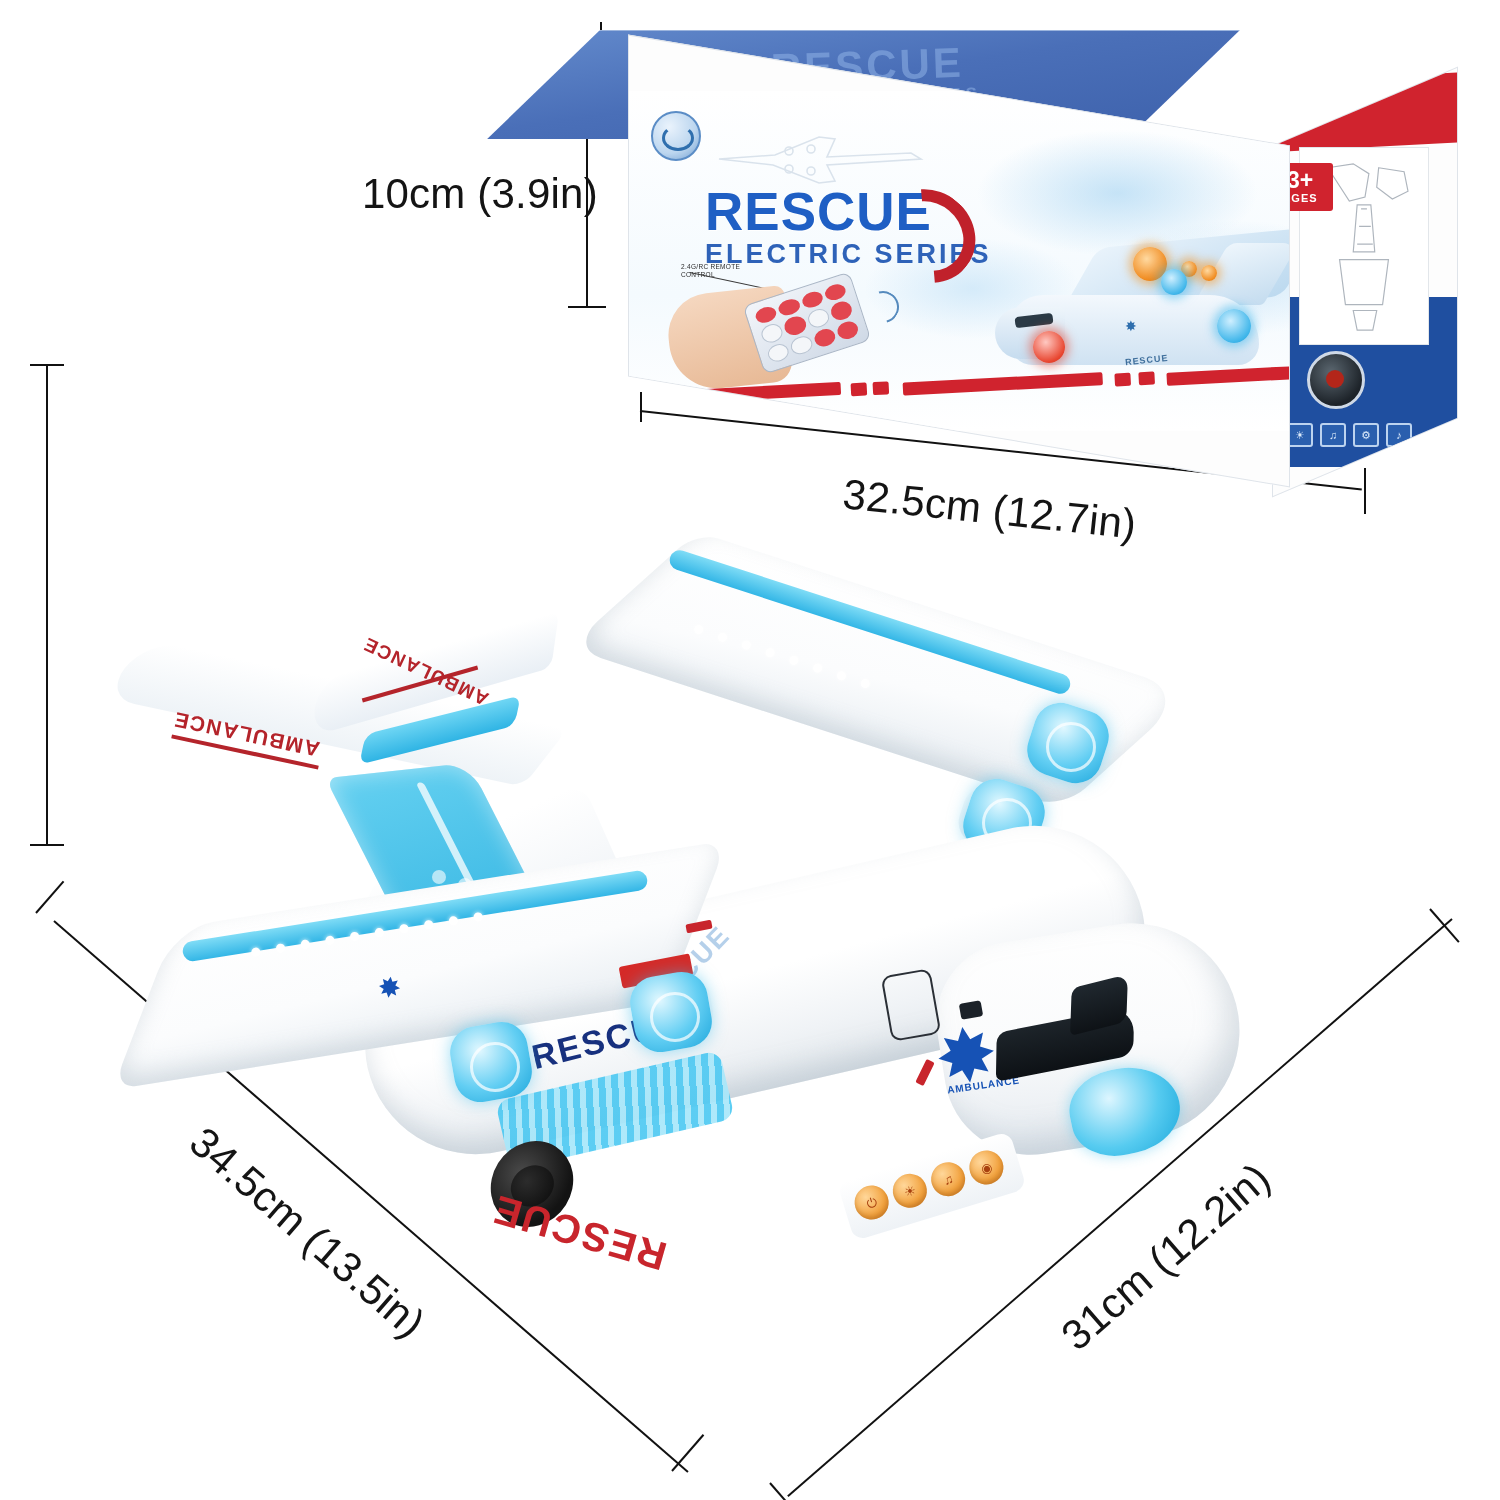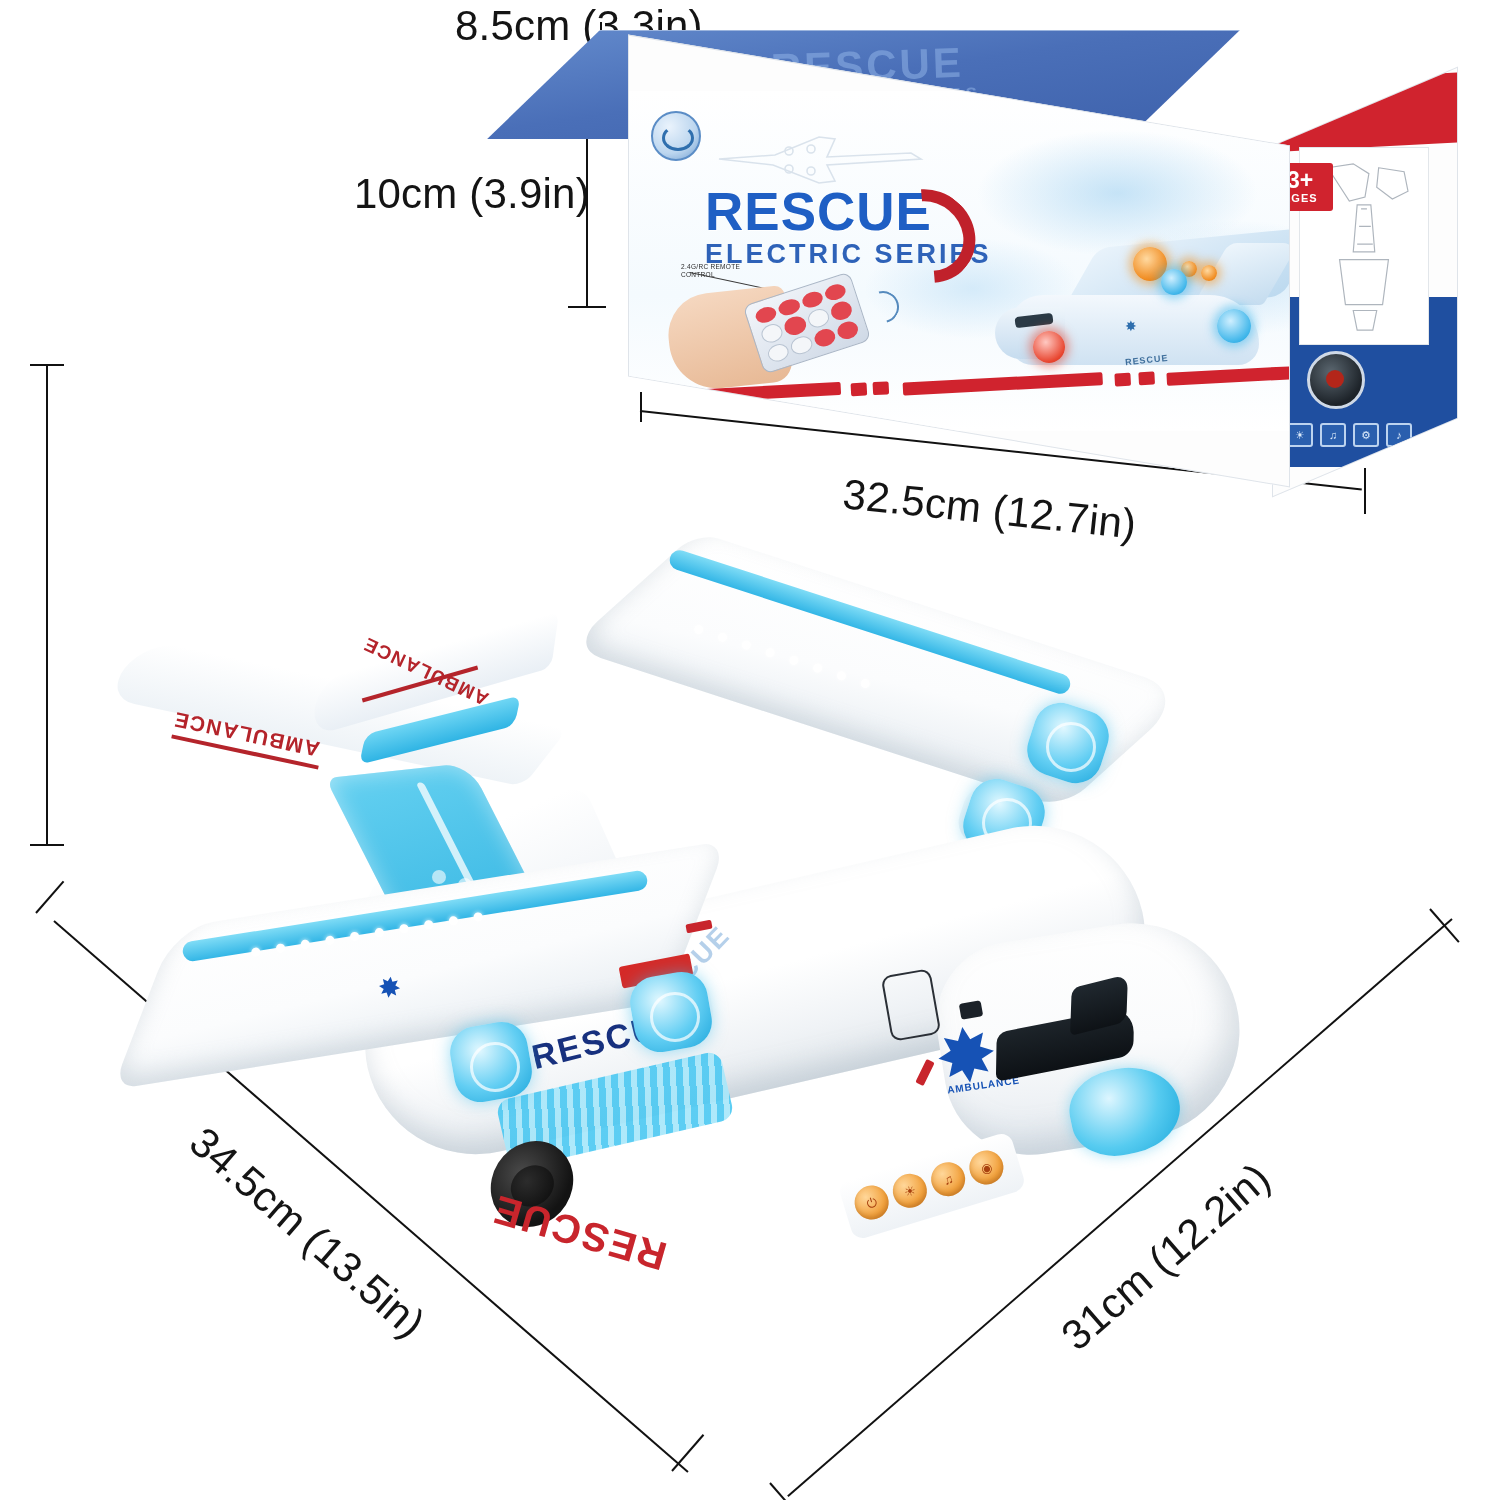--- a/index.html
+++ b/index.html
@@ -396,22 +396,21 @@
     position:absolute;left:782px;top:826px;width:180px;height:60px;
     background:linear-gradient(180deg,#ffffff,#eef2f6);
     border-radius:12px;transform:rotate(-17deg);
   }
 </style>
 </head>
 <body>
 
 <div class="stage">
 
-  <div class="dim big" style="left:455px;top:2px;">8.5cm (3.3in)</div>
-  <div class="dim big" style="left:354px;top:170px;">10cm (3.9in)</div>
+  <div class="dim big" style="left:362px;top:170px;">10cm (3.9in)</div>
   <div class="dim big" style="left:843px;top:470px;transform:rotate(6deg);transform-origin:0 50%;">32.5cm (12.7in)</div>
   <div class="dim big" style="left:196px;top:1112px;transform:rotate(41deg);transform-origin:0 50%;">34.5cm (13.5in)</div>
   <div class="dim big" style="left:1068px;top:1318px;transform:rotate(-41deg);transform-origin:0 50%;">31cm (12.2in)</div>
 
   <div class="line dline" style="left:600px;top:46px;width:130px;transform:rotate(26deg);"></div>
   <div class="line vline" style="left:600px;top:22px;height:26px;"></div>
   <div class="line hline" style="left:700px;top:94px;width:2px;height:2px;"></div>
   <div style="position:absolute;left:714px;top:84px;width:0;height:0;border-left:14px solid #111;border-top:5px solid transparent;border-bottom:5px solid transparent;transform:rotate(208deg);"></div>
 
   <div class="line vline" style="left:586px;top:88px;height:220px;"></div>

